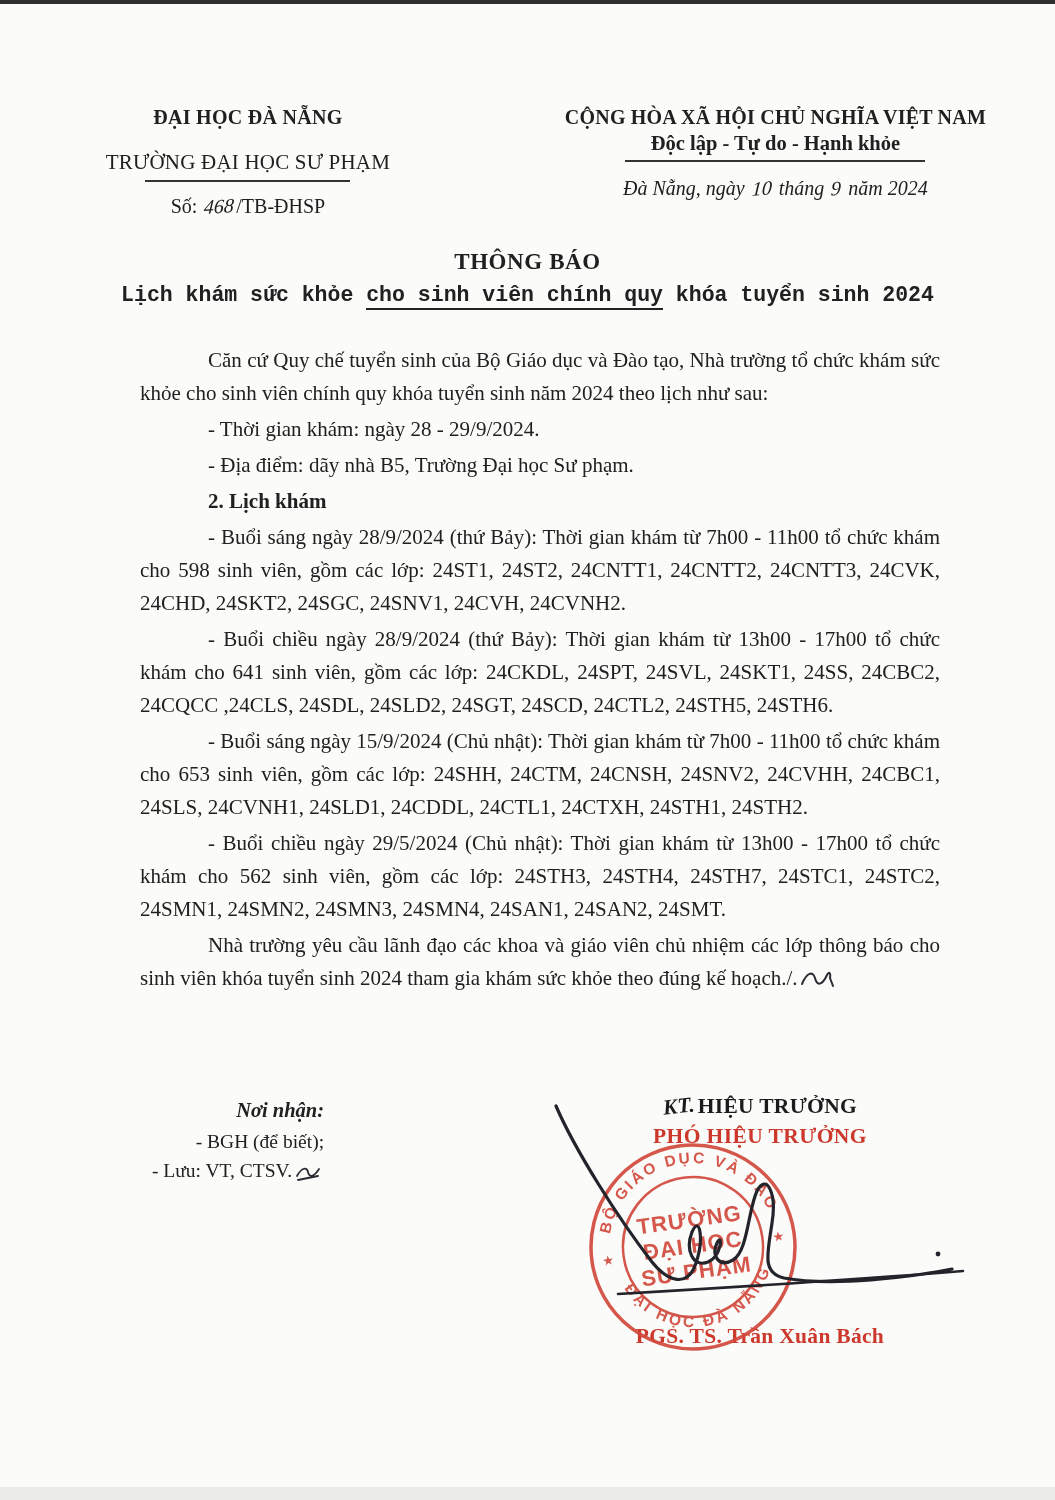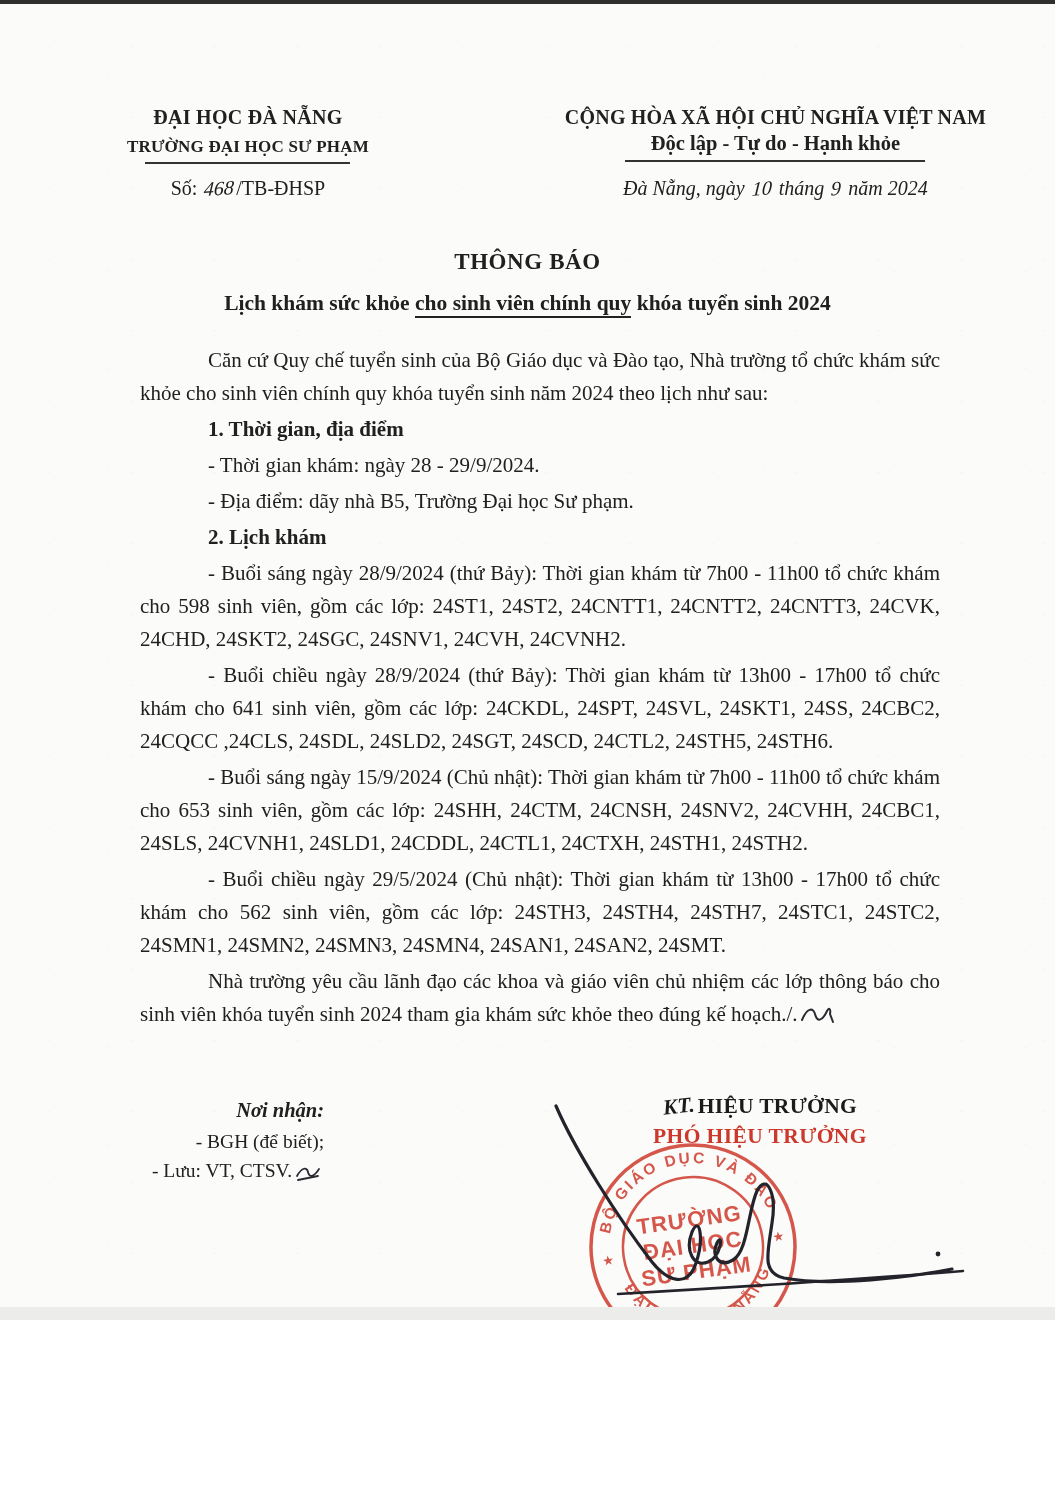--- a/index.html
+++ b/index.html
@@ -1,48 +1,48 @@
 <!DOCTYPE html>
 <html><head>
 <meta charset="utf-8">
 <style>
   html,body{margin:0;padding:0;background:#ffffff;}
   .page{
-    position:relative;width:1055px;height:1320px;overflow:hidden;
+    position:relative;width:1055px;height:1500px;overflow:hidden;
     background-color:#fbfbf9;
     background-image:
       radial-gradient(rgba(0,0,0,0.025) 1px, transparent 1.2px),
       radial-gradient(rgba(0,0,0,0.018) 1px, transparent 1.2px);
     background-size:83px 71px, 131px 97px;
     background-position:7px 11px, 43px 29px;
     font-family:"Liberation Serif","DejaVu Serif",serif;
     color:#202020;
   }
   .top-edge{position:absolute;top:0;left:0;width:100%;height:4px;background:#2f2f2f;}
   .bottom-edge{position:absolute;bottom:0;left:0;width:100%;height:13px;background:#ececea;}
 
   
   .header{position:absolute;top:106px;left:0;width:100%;display:flex;}
   .header-left{width:47%;text-align:center;}
   .header-right{width:53%;text-align:center;}
   .hl1{font-size:20px;font-weight:600;letter-spacing:.3px;}
-  .hl2{font-size:17px;font-weight:700;margin-top:8px;letter-spacing:.2px;}
+  .hl2{font-size:21px;font-weight:400;margin-top:21px;letter-spacing:.2px;}
   .rule{height:2px;background:#333;margin:5px auto 0 auto;}
   .rule-left{width:205px;}
   .rule-right{width:300px;}
   .doc-number{font-size:20px;margin-top:13px;}
   .hr1{font-size:20px;font-weight:700;letter-spacing:.2px;text-align:center;}
   .hr2{font-size:20.5px;font-weight:700;margin-top:3px;}
   .date-line{font-size:20px;font-style:italic;margin-top:15px;}
   .hw{font-style:italic;display:inline-block;transform:rotate(-4deg) skewX(-8deg);padding:0 2px;font-weight:500;}
 
   
   .title-block{position:absolute;top:249px;left:0;width:100%;text-align:center;}
   .title-main{font-size:23px;font-weight:700;letter-spacing:.6px;text-align:center;}
-  .title-sub{font-size:21.5px;font-weight:700;margin-top:16px;}
+  .title-sub{font-size:21.5px;font-weight:700;margin-top:8px;font-family:Liberation Mono, monospace;}
   .u-part{border-bottom:2px solid #222;padding-bottom:1px;}
 
   
   .body-block{position:absolute;top:344px;left:140px;width:800px;font-size:21px;line-height:33px;text-align:justify;}
   .body-block p{margin:0 0 3px 0;}
   .indent{text-indent:68px;}
   .bold{font-weight:700;}
   .sched{margin-top:3px !important;}
   .squiggle{vertical-align:-6px;margin-left:2px;}
 
@@ -91,21 +91,20 @@
 
   <div class="title-block">
     <div class="title-main">THÔNG BÁO</div>
     <div class="title-sub">
       <span>Lịch khám sức khỏe </span><span class="u-part">cho sinh viên chính quy</span><span> khóa tuyển sinh 2024</span>
     </div>
   </div>
 
   <div class="body-block">
     <p class="indent">Căn cứ Quy chế tuyển sinh của Bộ Giáo dục và Đào tạo, Nhà trường tổ chức khám sức khỏe cho sinh viên chính quy khóa tuyển sinh năm 2024 theo lịch như sau:</p>
-    <p class="indent bold">1. Thời gian, địa điểm</p>
     <p class="indent">- Thời gian khám: ngày 28 - 29/9/2024.</p>
     <p class="indent">- Địa điểm: dãy nhà B5, Trường Đại học Sư phạm.</p>
     <p class="indent bold">2. Lịch khám</p>
     <p class="indent sched">- Buổi sáng ngày 28/9/2024 (thứ Bảy): Thời gian khám từ 7h00 - 11h00 tổ chức khám cho 598 sinh viên, gồm các lớp: 24ST1, 24ST2, 24CNTT1, 24CNTT2, 24CNTT3, 24CVK, 24CHD, 24SKT2, 24SGC, 24SNV1, 24CVH, 24CVNH2.</p>
     <p class="indent sched">- Buổi chiều ngày 28/9/2024 (thứ Bảy): Thời gian khám từ 13h00 - 17h00 tổ chức khám cho 641 sinh viên, gồm các lớp: 24CKDL, 24SPT, 24SVL, 24SKT1, 24SS, 24CBC2, 24CQCC ,24CLS, 24SDL, 24SLD2, 24SGT, 24SCD, 24CTL2, 24STH5, 24STH6.</p>
     <p class="indent sched">- Buổi sáng ngày 15/9/2024 (Chủ nhật): Thời gian khám từ 7h00 - 11h00 tổ chức khám cho 653 sinh viên, gồm các lớp: 24SHH, 24CTM, 24CNSH, 24SNV2, 24CVHH, 24CBC1, 24SLS, 24CVNH1, 24SLD1, 24CDDL, 24CTL1, 24CTXH, 24STH1, 24STH2.</p>
     <p class="indent sched">- Buổi chiều ngày 29/5/2024 (Chủ nhật): Thời gian khám từ 13h00 - 17h00 tổ chức khám cho 562 sinh viên, gồm các lớp: 24STH3, 24STH4, 24STH7, 24STC1, 24STC2, 24SMN1, 24SMN2, 24SMN3, 24SMN4, 24SAN1, 24SAN2, 24SMT.</p>
     <p class="indent">
       <span>Nhà trường yêu cầu lãnh đạo các khoa và giáo viên chủ nhiệm các lớp thông báo cho sinh viên khóa tuyển sinh 2024 tham gia khám sức khỏe theo đúng kế hoạch./.</span><svg class="squiggle" width="38" height="26" viewBox="0 0 38 26">
           <path d="M2 19 C7 7, 13 6, 15 13 C17 21, 22 21, 27 10 C29 6, 31 8, 30 13 L33 21" fill="none" stroke="#2a2a33" stroke-width="2" stroke-linecap="round"></path>

